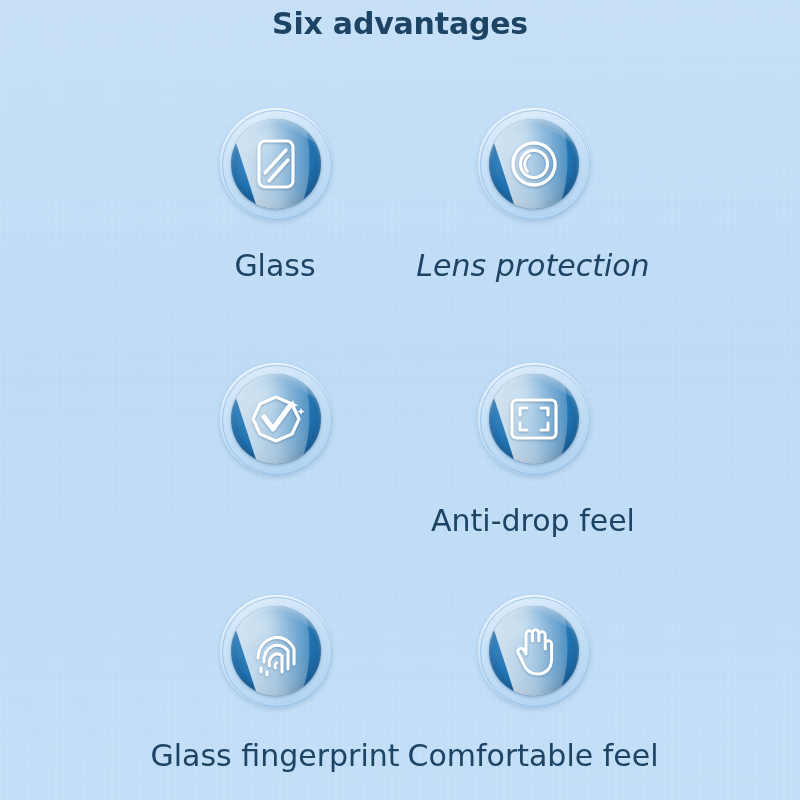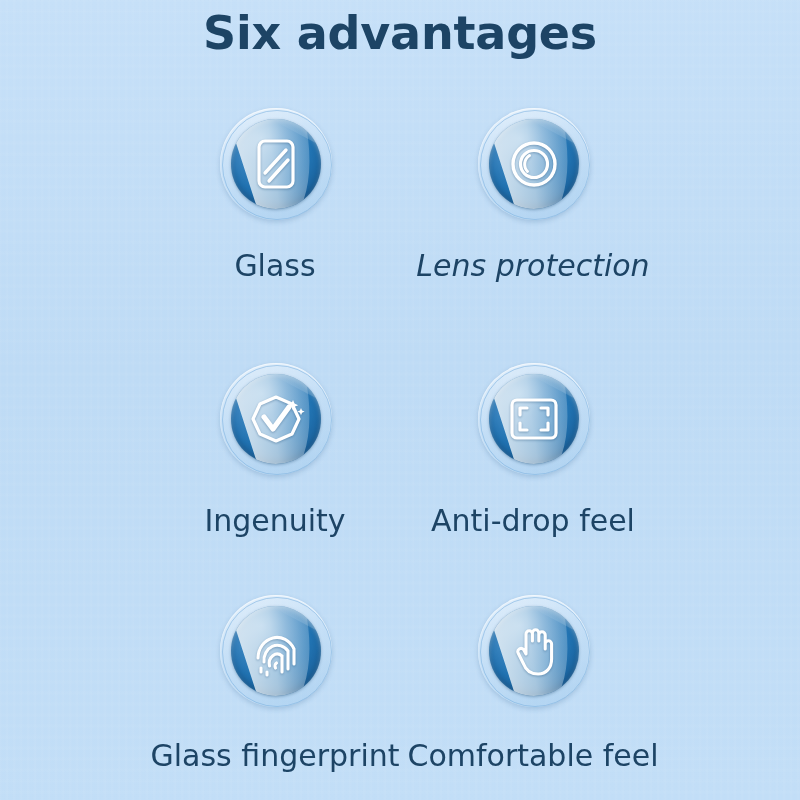--- a/index.html
+++ b/index.html
@@ -33,21 +33,21 @@
     overflow: hidden;
   }
 
   
   #title {
     position: absolute;
     top: 6px;
     left: 0;
     width: 800px;
     text-align: center;
-    font-size: 46px;
+    font-size: 30px;
     font-weight: 600;
     letter-spacing: -0.2px;
     color: #1d4465;
     white-space: nowrap;
   }
 
   
   #grid {
     position: absolute;
     top: 108px;
@@ -224,21 +224,20 @@
         <div class="disc"></div>
         <div class="glyph">
           <svg viewBox="0 0 90 90">
             <path d="M45 23 L61 30 L68 45 L61 60 L45 67 L29 60 L22 45 L29 30 Z" fill="none" stroke="#ffffff" stroke-width="3.2" stroke-linejoin="round"></path>
             <path d="M33 43 L42 55 L58 33" fill="none" stroke="#ffffff" stroke-width="5.2" stroke-linecap="round" stroke-linejoin="round"></path>
             <path d="M62 26 l1.6 3.6 3.6 1.6 -3.6 1.6 -1.6 3.6 -1.6 -3.6 -3.6 -1.6 3.6 -1.6 Z" fill="#ffffff"></path>
             <path d="M70 34 l1.1 2.5 2.5 1.1 -2.5 1.1 -1.1 2.5 -1.1 -2.5 -2.5 -1.1 2.5 -1.1 Z" fill="#ffffff"></path>
           </svg>
         </div>
       </div>
-      <div class="caption">Ingenuity</div>
     </div>
 
     <div class="cell c3">
       <div class="badge">
         <div class="halo"></div>
         <div class="disc"></div>
         <div class="glyph">
           <svg viewBox="0 0 90 90">
             <rect x="23" y="26" width="44" height="38" rx="5" ry="5" fill="none" stroke="#ffffff" stroke-width="3.2"></rect>
             <path d="M31 41 L31 34 L38 34" fill="none" stroke="#ffffff" stroke-width="3.2" stroke-linecap="round" stroke-linejoin="round"></path>

